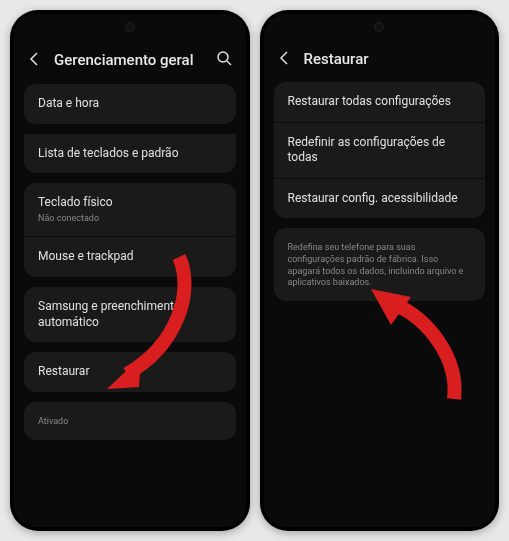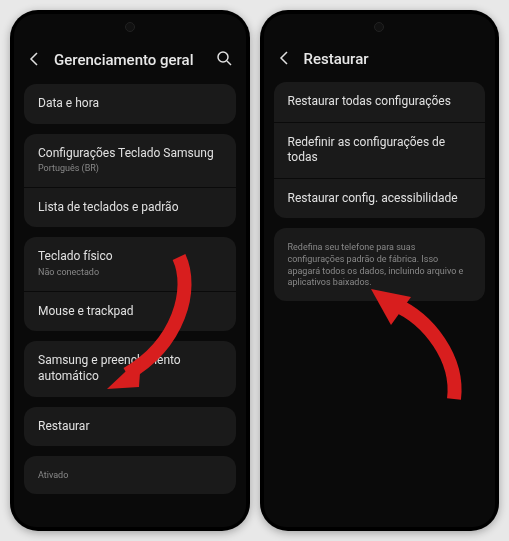--- a/index.html
+++ b/index.html
@@ -109,24 +109,20 @@
         <svg width="16" height="16" viewBox="0 0 16 16">
             <circle cx="7" cy="7" r="5" stroke="#e0e0e0" stroke-width="1.5" fill="none"></circle>
             <line x1="11" y1="11" x2="15" y2="15" stroke="#e0e0e0" stroke-width="1.5"></line>
           </svg>
       </span>
     </div>
     <div class="content">
       <div class="item">
         <div class="item-title">Data e hora</div>
       </div>
-      <div class="item group-top">
-        <div class="item-title">Configurações Teclado Samsung</div>
-        <div class="item-sub">Português (BR)</div>
-      </div>
       <div class="item group-bot">
         <div class="item-title">Lista de teclados e padrão</div>
       </div>
       <div class="item group-top">
         <div class="item-title">Teclado físico</div>
         <div class="item-sub">Não conectado</div>
       </div>
       <div class="item group-bot">
         <div class="item-title">Mouse e trackpad</div>
       </div>

